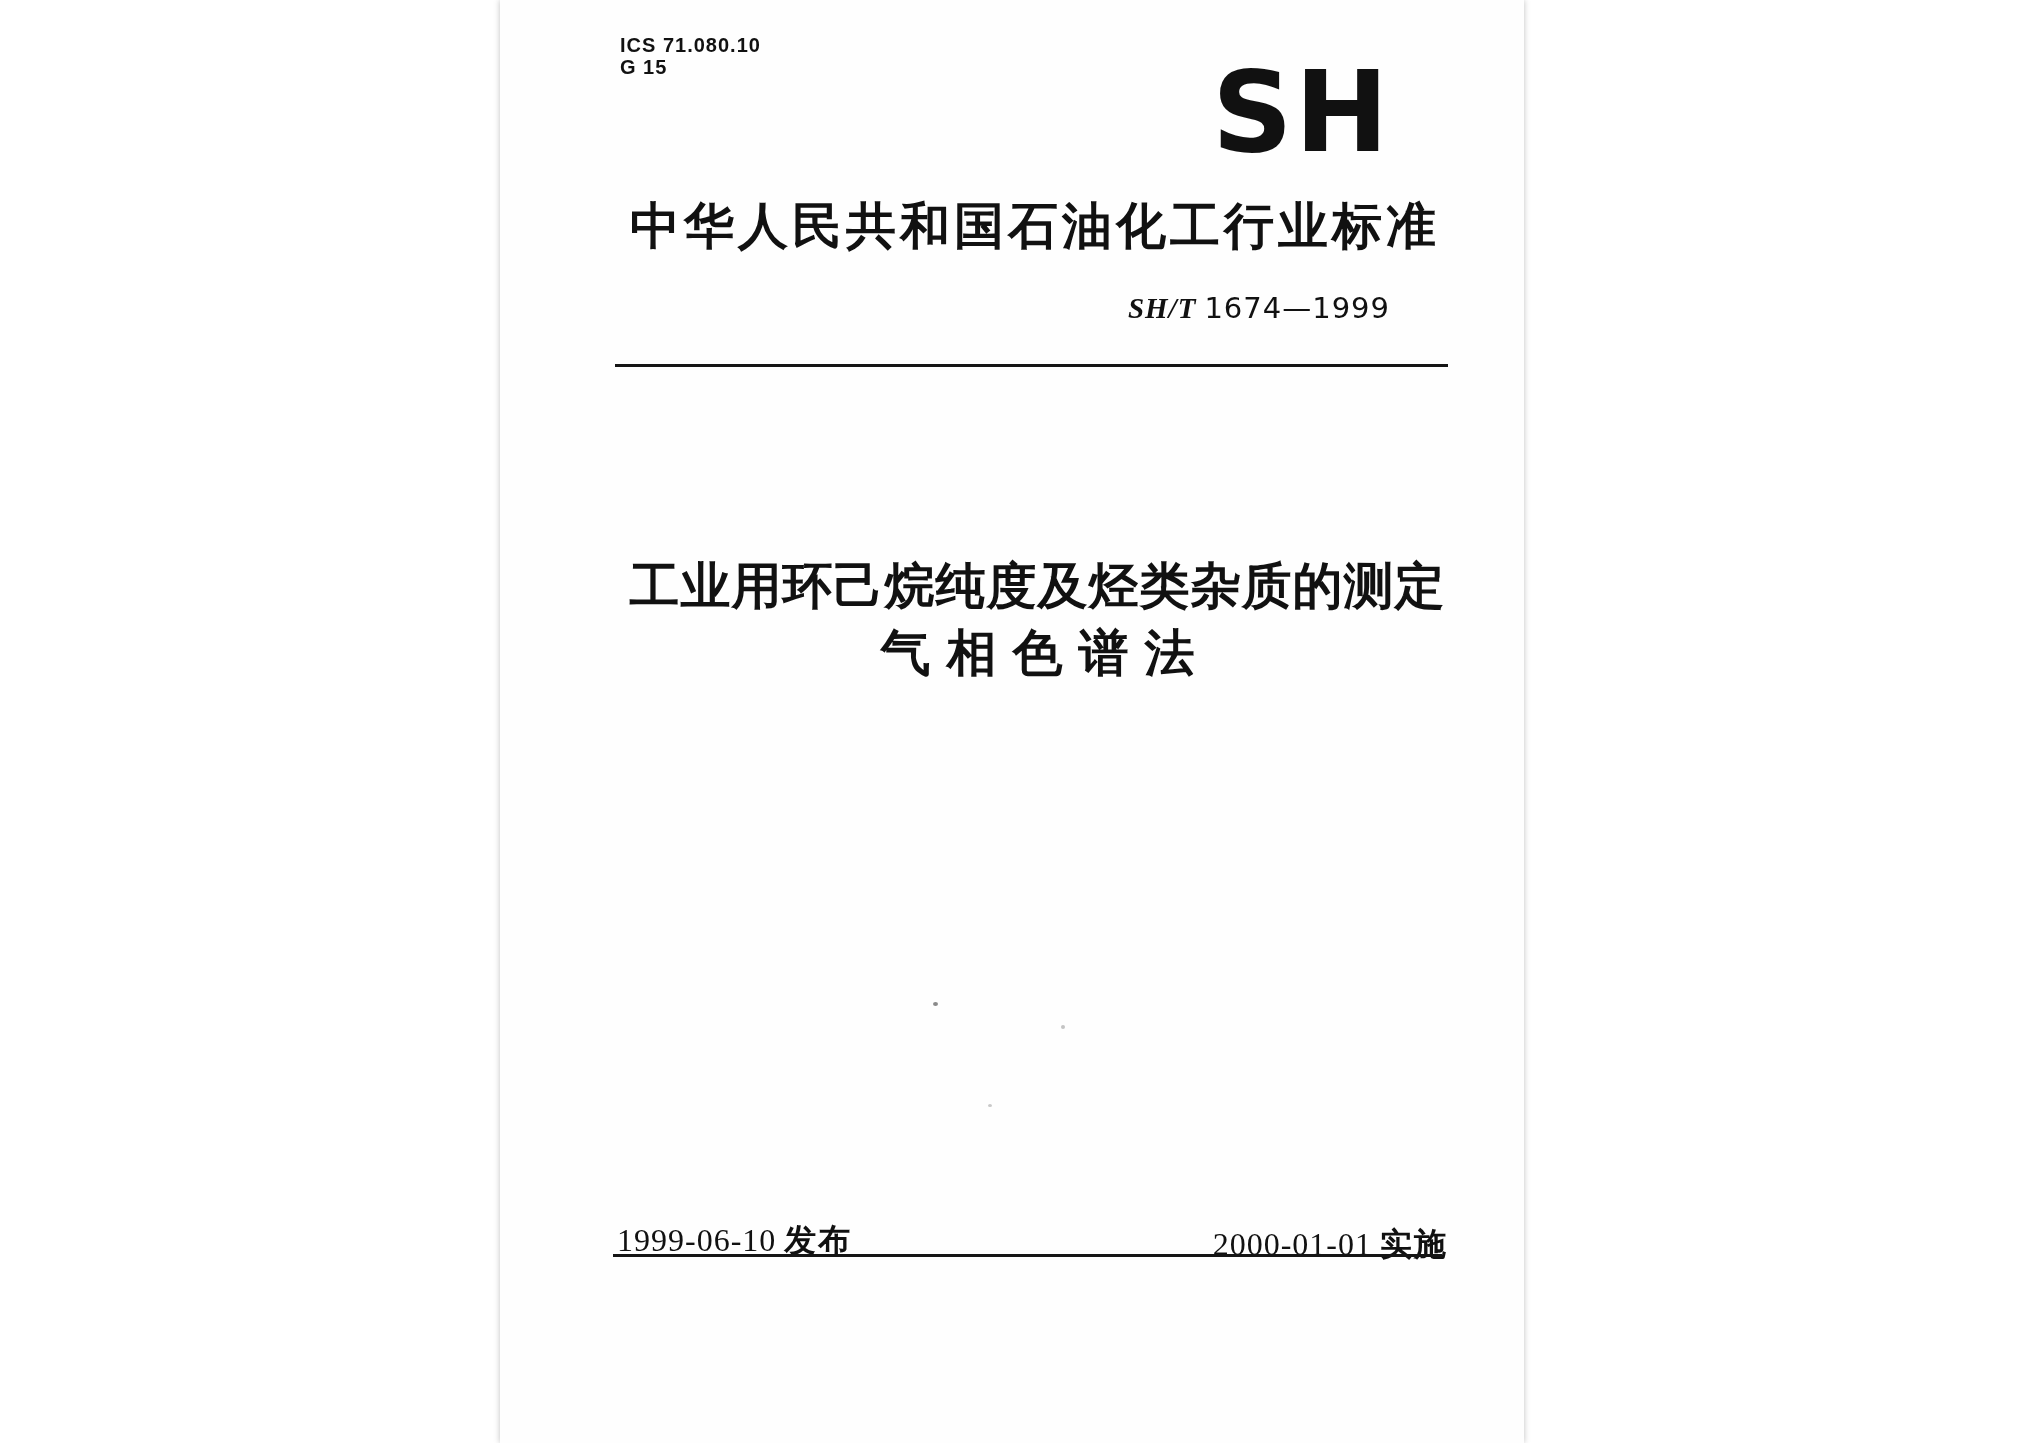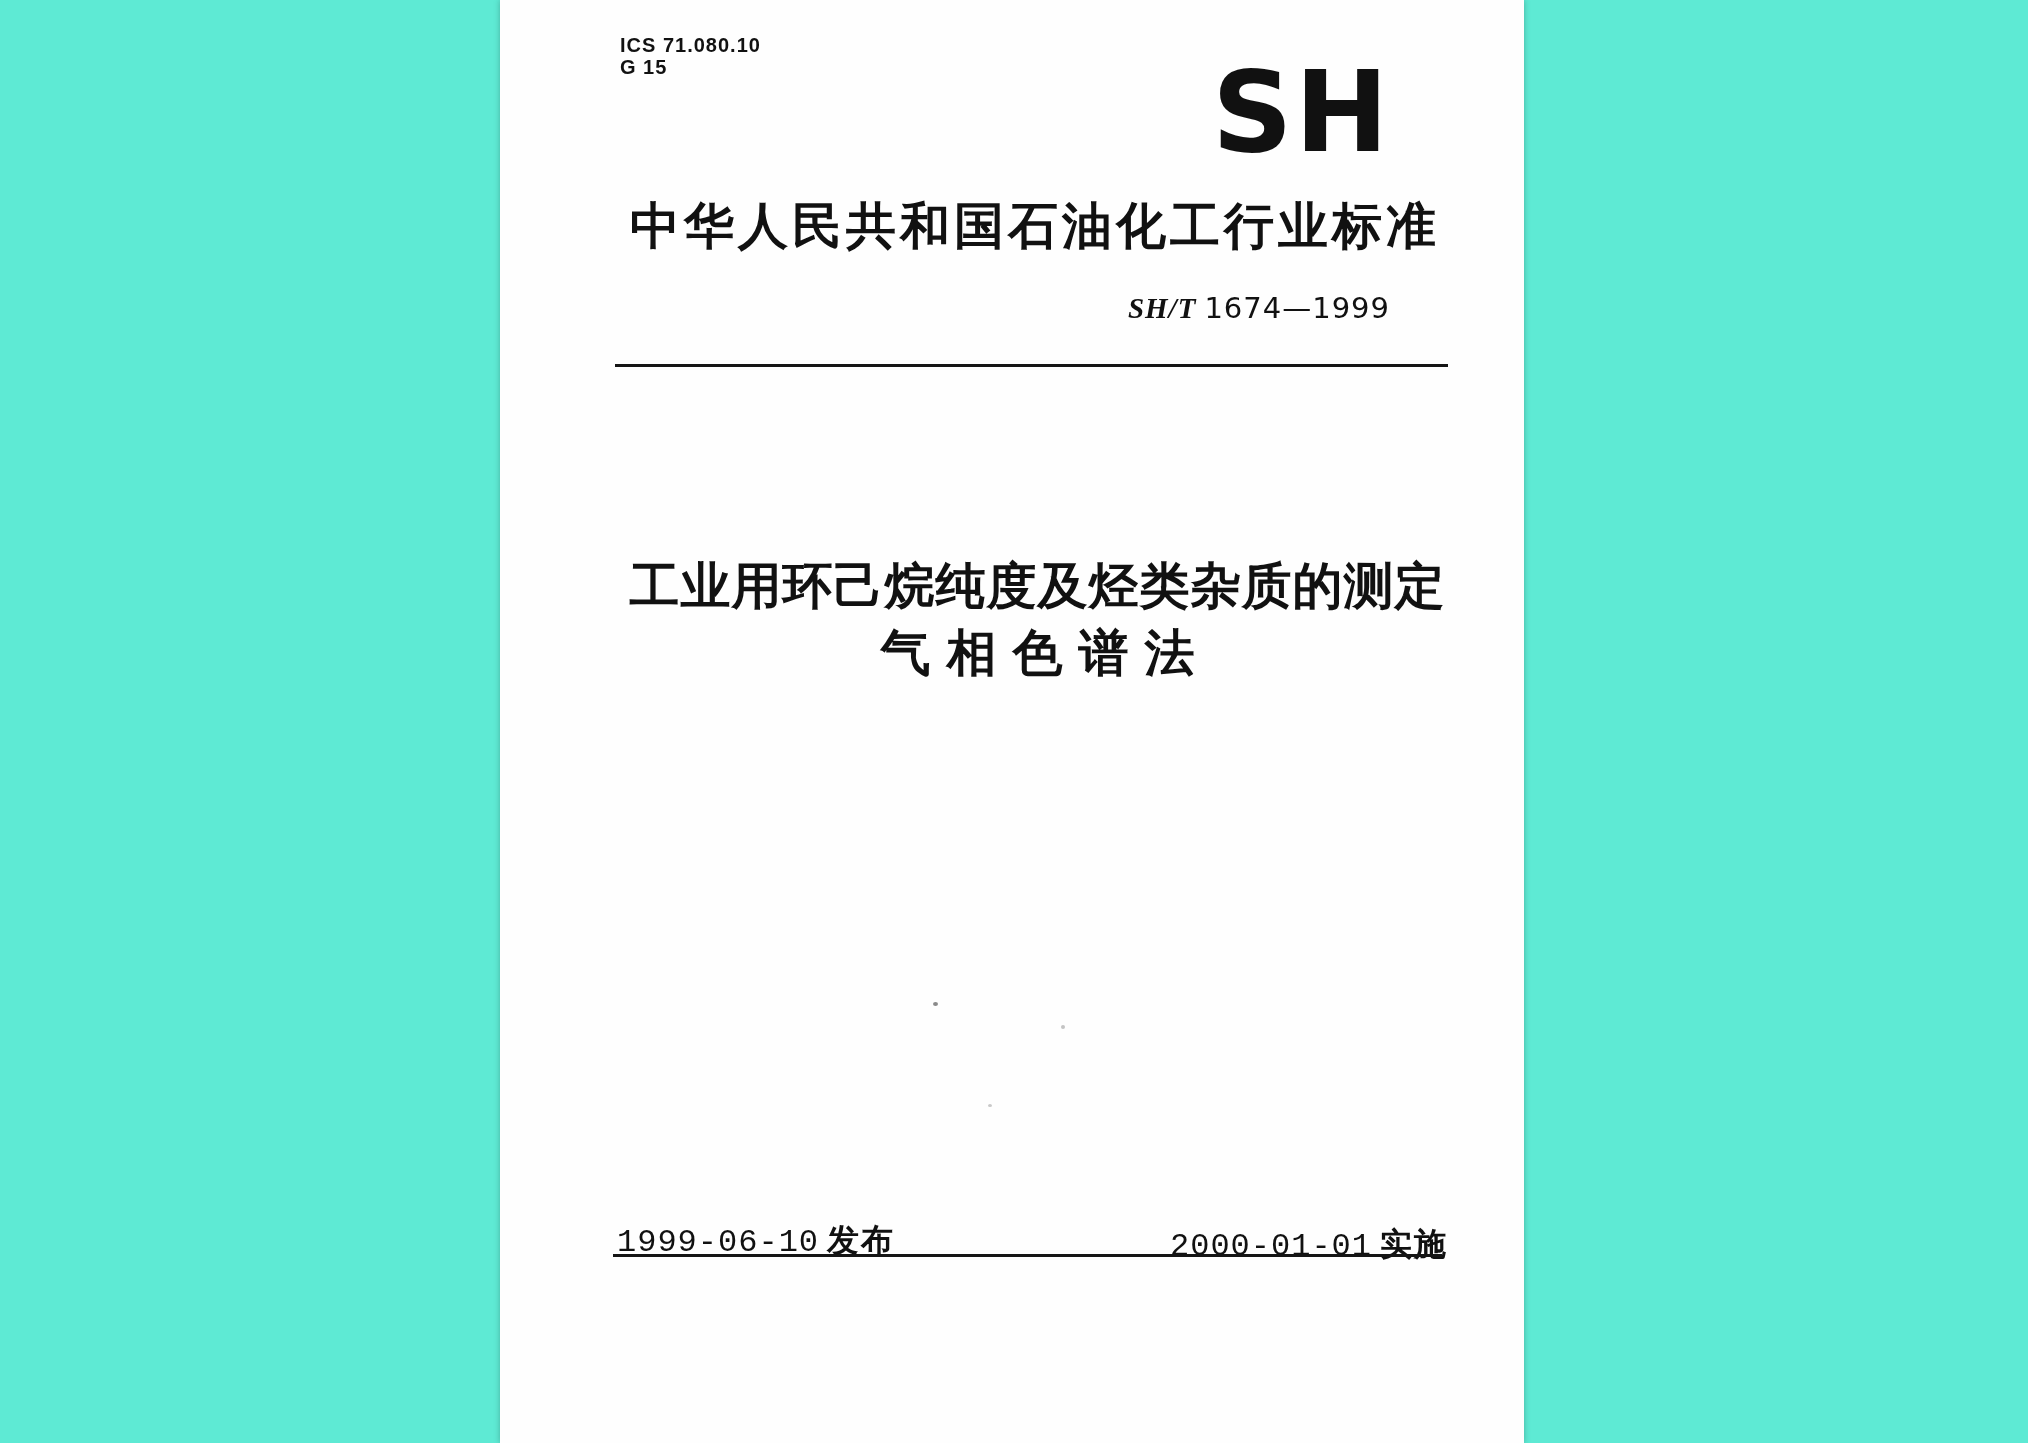--- a/index.html
+++ b/index.html
@@ -1,19 +1,19 @@
 <!DOCTYPE html>
 <html><head>
 <meta charset="utf-8">
 <style>
   html,body{margin:0;padding:0;background:#b0b0b0;}
   .canvas{
     position:relative;
     width:2028px;height:1443px;
-    background:#5eead4;
+    background:#ffffff;
     overflow:hidden;
     font-family:"Liberation Sans",sans-serif;
     color:#111;
   }
   .page{
     position:absolute;left:500px;top:0;
     width:1024px;height:1443px;
     background:#fefefe;
     box-shadow:0 0 6px rgba(0,0,0,.25);
   }
@@ -40,21 +40,21 @@
   .rule-top{left:115px;top:364px;width:833px;}
   .rule-bottom{left:113px;top:1254px;width:829px;}
 
   .title-cn-1{top:553px;font-size:50px;font-weight:bold;letter-spacing:1px;}
   .title-cn-2{top:620px;font-size:50px;font-weight:bold;letter-spacing:16px;text-indent:16px;}
   .title-en{top:704px;font-family:"Liberation Serif",serif;font-weight:bold;font-size:30px;line-height:42px;word-spacing:3px;}
 
   .date-line{top:1219px;font-size:32px;}
   .date-left{left:117px;}
   .date-right{right:76px;top:1223px;}
-  .date-line .digits{font-family:Liberation Mono, monospace;letter-spacing:1px;}
+  .date-line .digits{font-family:Liberation Serif, serif;letter-spacing:1px;}
   .date-line .cn{font-weight:600;margin-left:8px;letter-spacing:2px;}
 
   .publisher{top:1305px;font-size:38px;font-weight:600;letter-spacing:3px;}
   .publisher .action{margin-left:28px;letter-spacing:18px;text-indent:0;}
 
   .speck{position:absolute;background:#8a8a8a;border-radius:50%;}
   .speck-1{left:433px;top:1002px;width:5px;height:4px;}
   .speck-2{left:561px;top:1025px;width:4px;height:4px;opacity:.5;}
   .speck-3{left:488px;top:1104px;width:4px;height:3px;opacity:.45;}
 </style>

